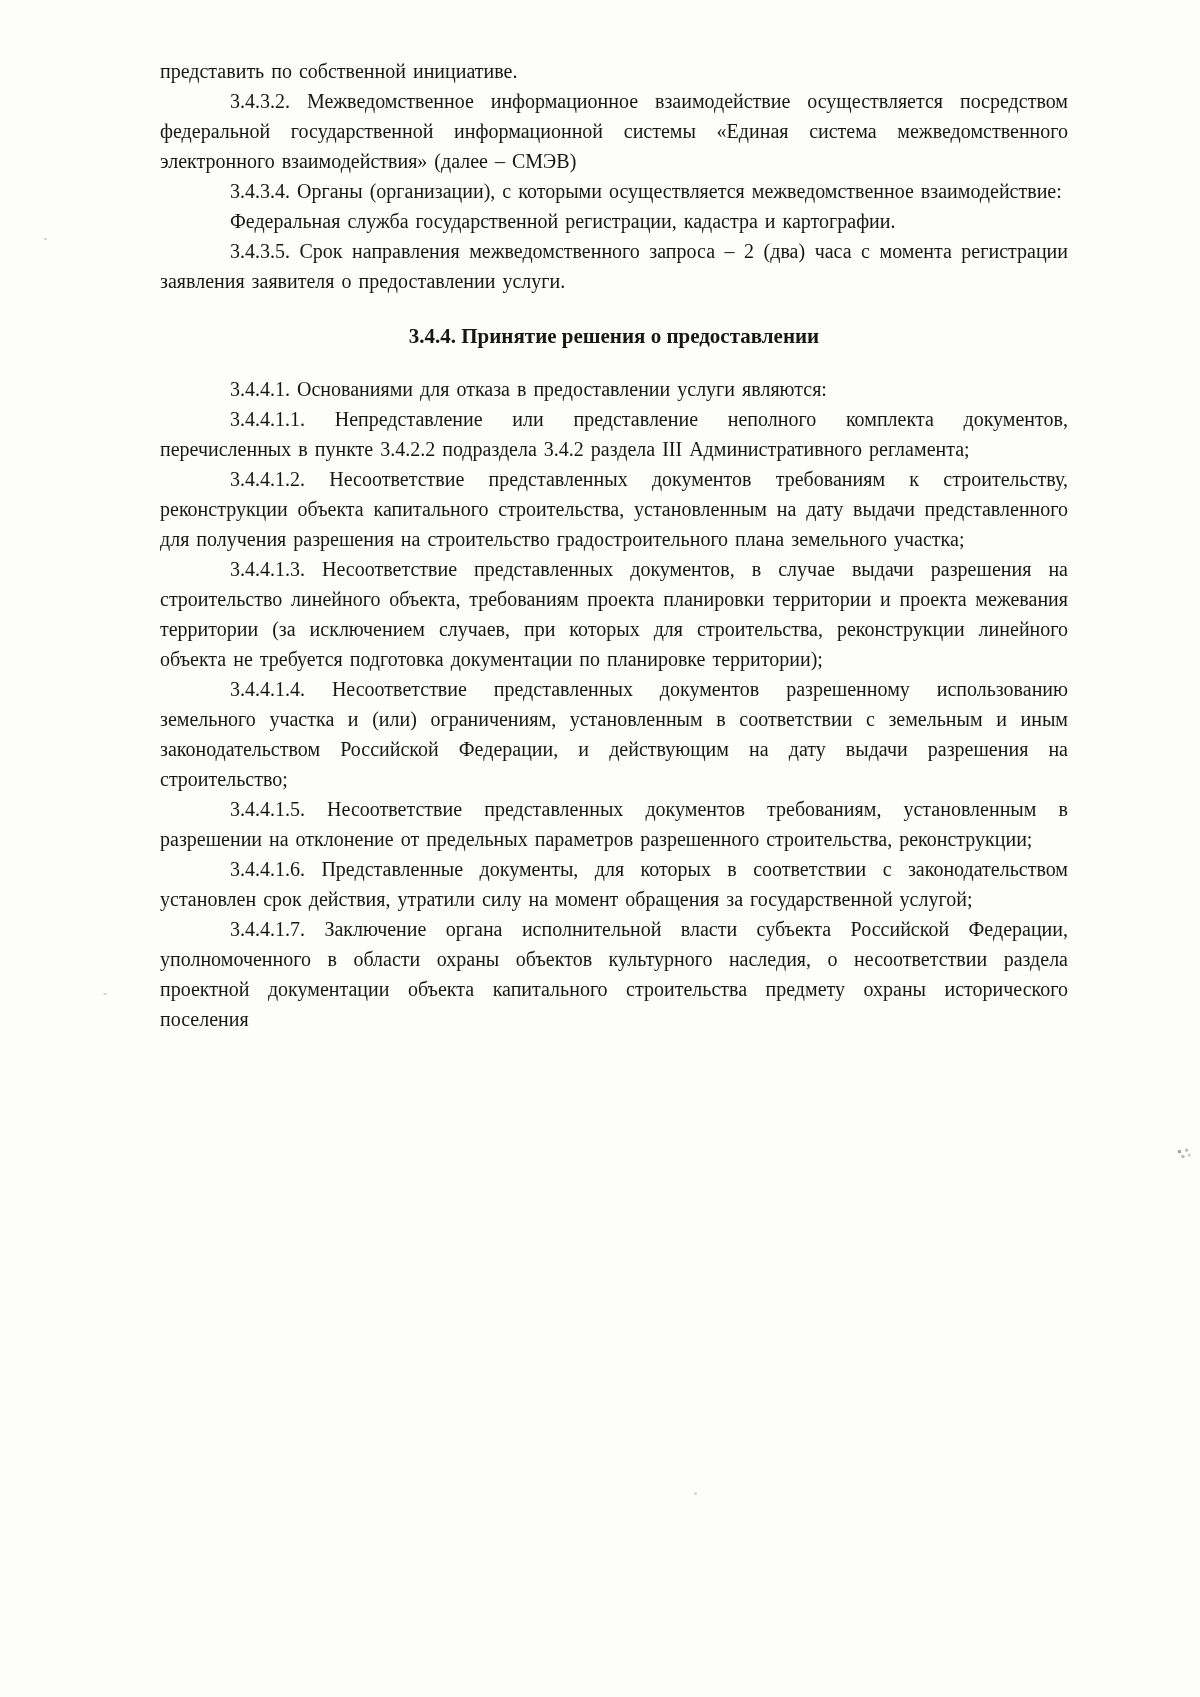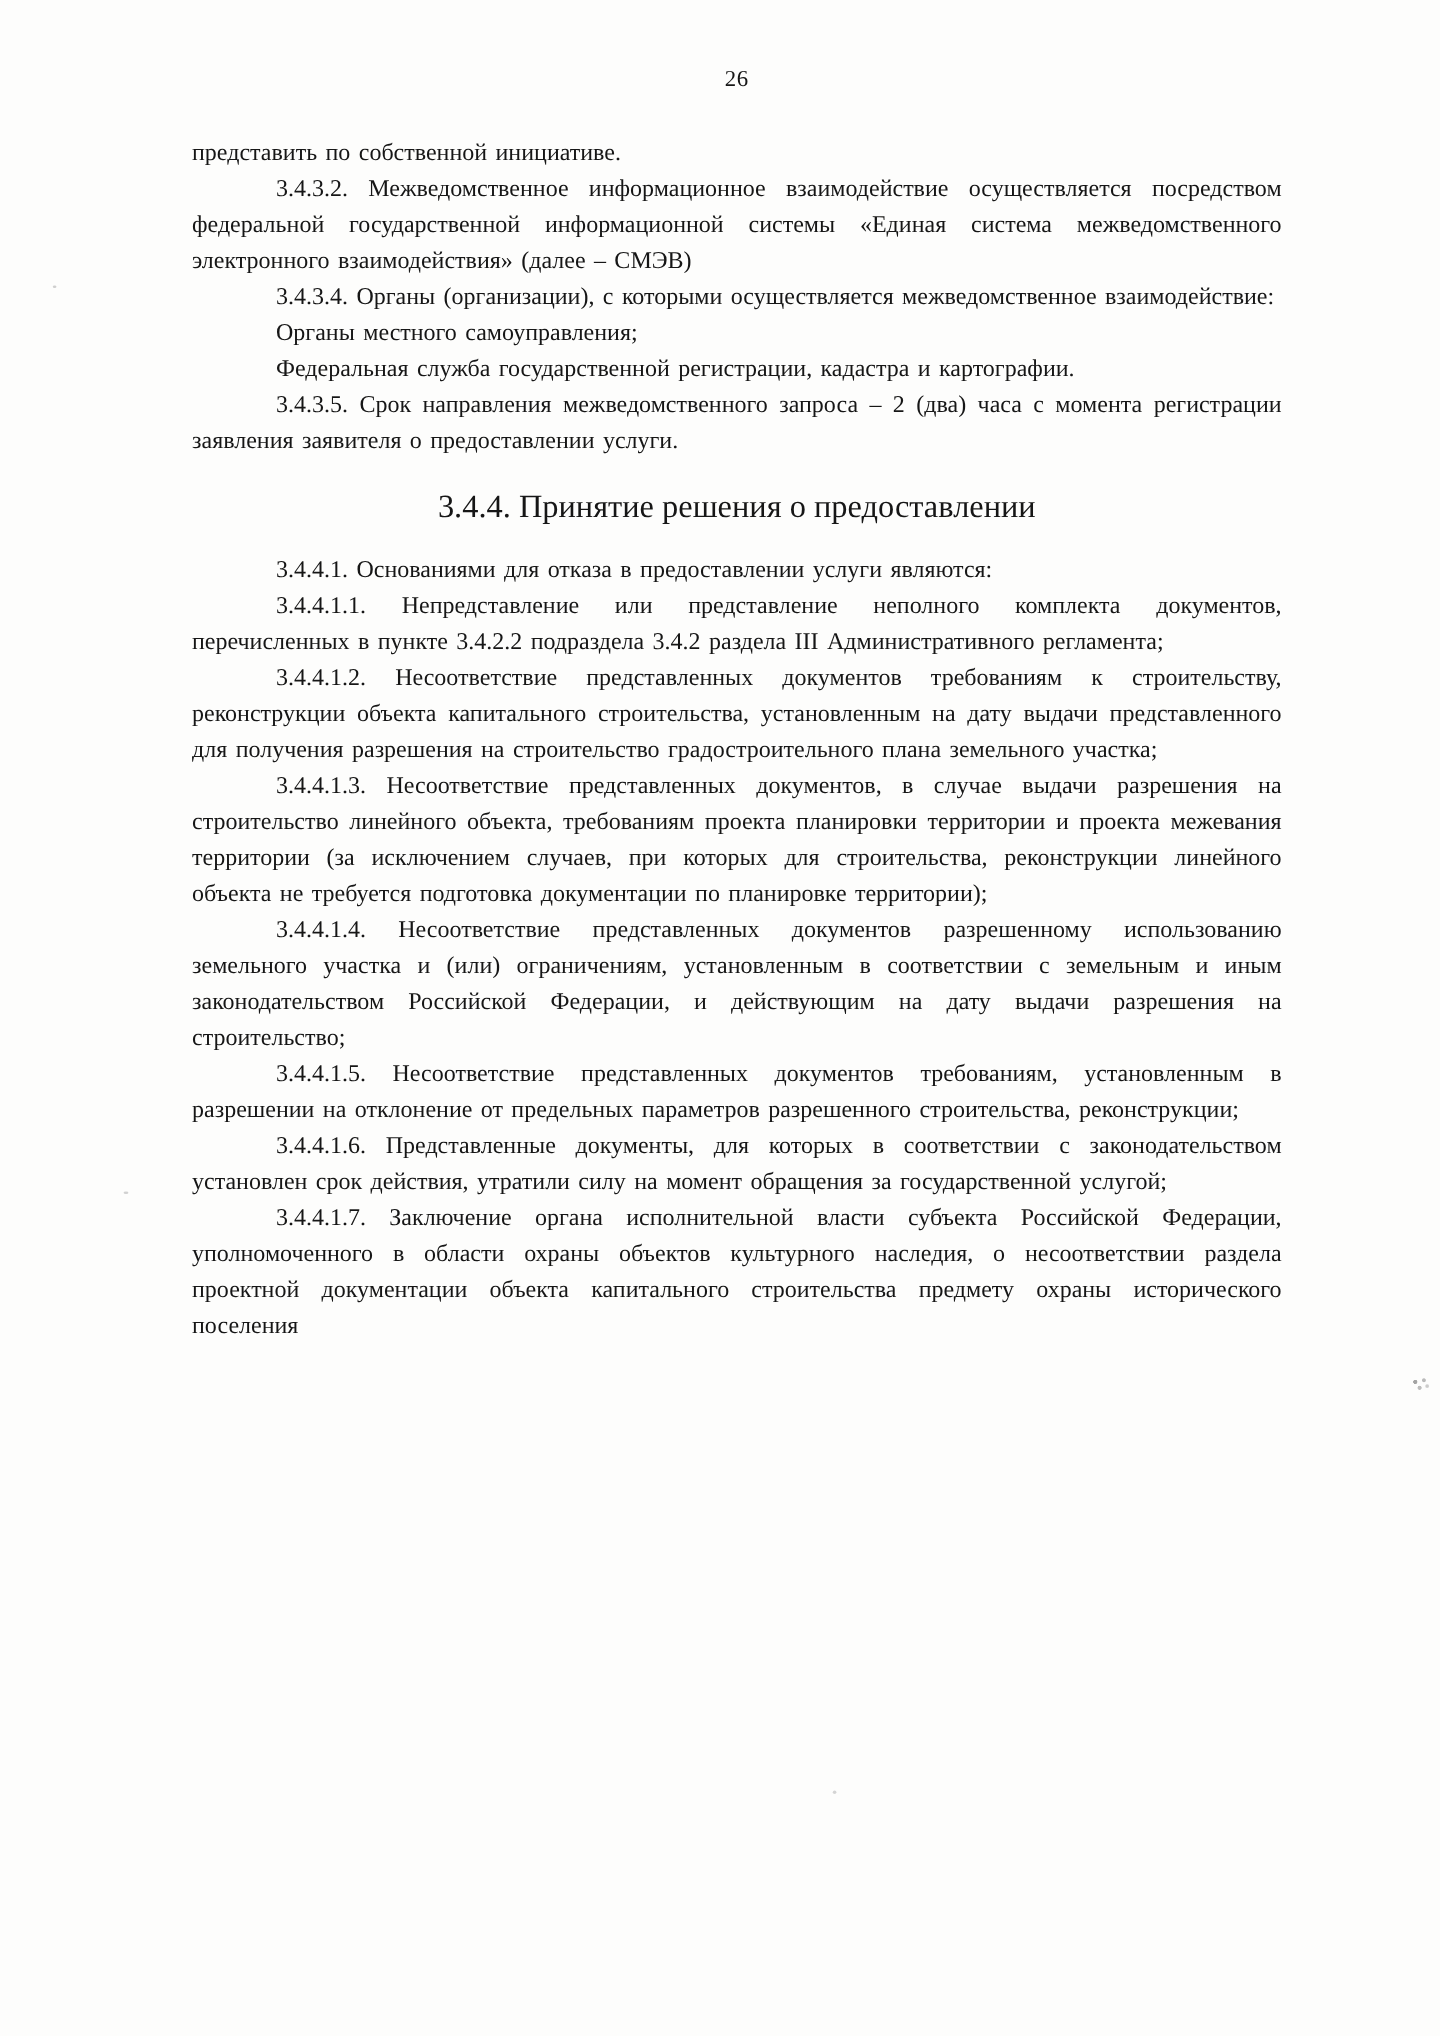--- a/index.html
+++ b/index.html
@@ -36,22 +36,22 @@
     text-align: justify;
     text-indent: 70px;
     word-spacing: 2px;
   }
   p.para.no-indent {
     text-indent: 0;
   }
   .section-heading {
     margin: 24px 0 22px 0;
     text-align: center;
-    font-weight: normal;
-    font-size: 27px;
+    font-weight: bold;
+    font-size: 21px;
     line-height: 32px;
   }
   .section-heading .hline {
     display: block;
   }
   .scan-artifact {
     position: absolute;
     right: 8px;
     top: 1146px;
     width: 18px;
@@ -89,26 +89,24 @@
     background: rgba(120,120,120,0.3);
     border-radius: 50%;
   }
 </style>
 </head>
 <body>
 
 <div class="page">
   <div class="content">
 
-    <div class="page-number">26</div>
 
     <p class="para no-indent">представить по собственной инициативе.</p>
     <p class="para">3.4.3.2. Межведомственное информационное взаимодействие осуществляется посредством федеральной государственной информационной системы «Единая система межведомственного электронного взаимодействия» (далее – СМЭВ)</p>
     <p class="para">3.4.3.4. Органы (организации), с которыми осуществляется межведомственное взаимодействие:</p>
-    <p class="para">Органы местного самоуправления;</p>
     <p class="para">Федеральная служба государственной регистрации, кадастра и картографии.</p>
     <p class="para">3.4.3.5. Срок направления межведомственного запроса – 2 (два) часа с момента регистрации заявления заявителя о предоставлении услуги.</p>
 
     <div class="section-heading">
       <span class="hline">3.4.4. Принятие решения о предоставлении</span>
     </div>
 
     <p class="para">3.4.4.1. Основаниями для отказа в предоставлении услуги являются:</p>
     <p class="para">3.4.4.1.1. Непредставление или представление неполного комплекта документов, перечисленных в пункте 3.4.2.2 подраздела 3.4.2 раздела III Административного регламента;</p>
     <p class="para">3.4.4.1.2. Несоответствие представленных документов требованиям к строительству, реконструкции объекта капитального строительства, установленным на дату выдачи представленного для получения разрешения на строительство градостроительного плана земельного участка;</p>

